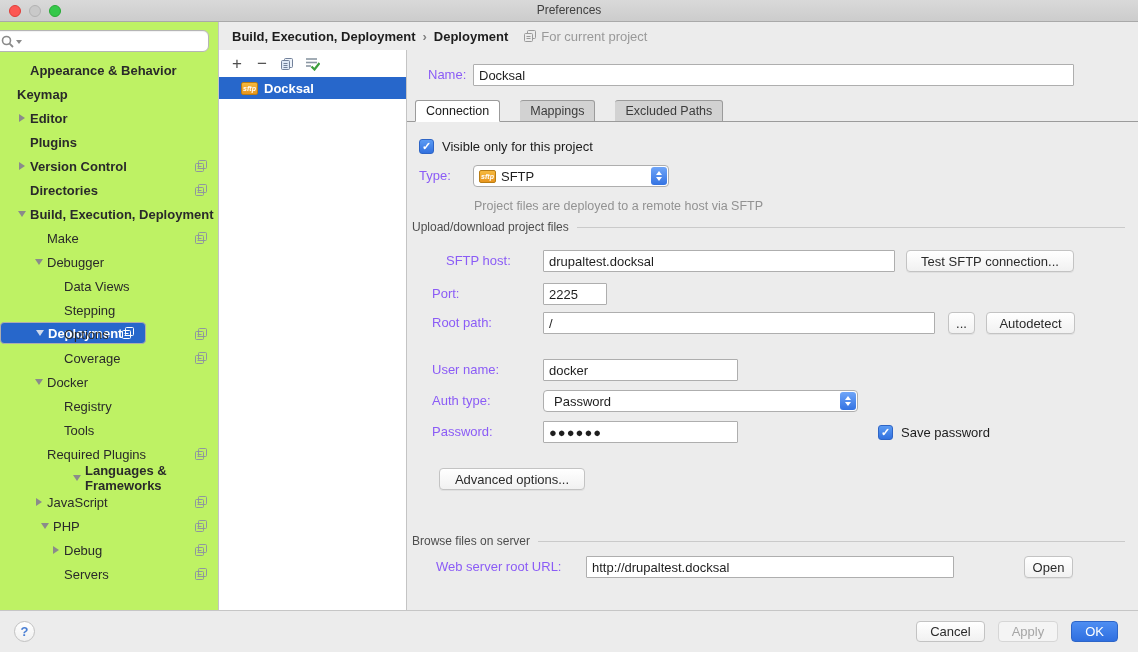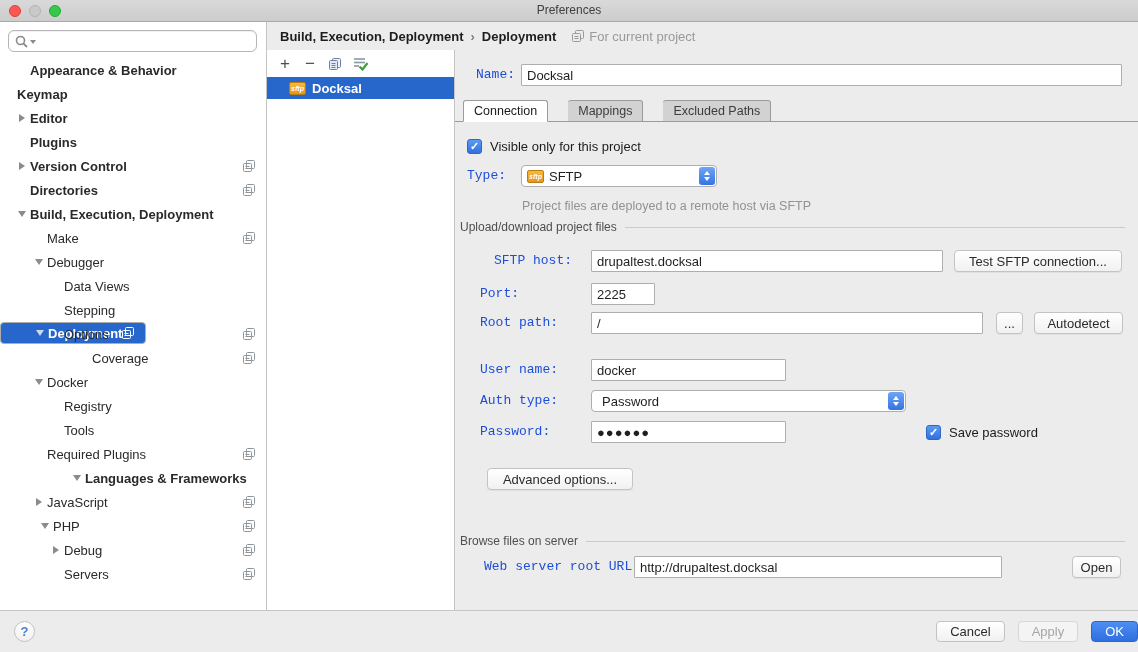--- a/index.html
+++ b/index.html
@@ -12,21 +12,21 @@
     background:linear-gradient(#d9d9d9,#cccccc); border-bottom:1px solid #a9a9a9; }
   .lights { position:absolute; left:9px; top:5px; display:flex; gap:8px; }
   .light { width:12px; height:12px; border-radius:50%; display:inline-block; }
   .light.red   { background:#fc5753; border:1px solid #df3e39; }
   .light.gray  { background:#c9c9c9; border:1px solid #b2b2b2; }
   .light.green { background:#35c84a; border:1px solid #27aa35; }
   .wtitle { text-align:center; line-height:21px; color:#404040; font-size:12px; }
 
   
   .main { position:absolute; top:22px; left:0; right:0; bottom:42px; display:flex; }
-  .sidebar { width:267px; background:#ffffff; border-right:1px solid #c4c4c4; display:flex; flex-direction:column; }
+  .sidebar { width:219px; background:#bef264; border-right:1px solid #c4c4c4; display:flex; flex-direction:column;align-items:flex-end; }
   .content { flex:1; display:flex; flex-direction:column; }
   .crumbbar { height:28px; background:#ececec; display:flex; align-items:center; padding-left:13px; }
   .body { flex:1; display:flex; min-height:0; }
   .middle { width:188px; background:#ffffff; border-right:1px solid #c4c4c4; }
   .right { flex:1; position:relative; background:#ececec; }
 
   
   .search-wrap { padding:8px 9px 5px 8px; }
   .searchbox { height:22px; background:#fff; border:1px solid #b5b5b5; border-radius:6px;
     display:flex; align-items:center; padding:0 6px; box-shadow:inset 0 1px 1px rgba(0,0,0,.06); }
@@ -56,21 +56,21 @@
   .mtoolbar { height:27px; display:flex; align-items:center; padding-left:10px; gap:9px; }
   .tbtn { width:16px; height:16px; display:flex; align-items:center; justify-content:center;
     color:#4e4e4e; font-size:17px; line-height:16px; cursor:default; }
   .srow { height:22px; display:flex; align-items:center; background:#2767cb; color:#fff; font-weight:bold; padding-left:22px; }
   .srow .sftp-badge { margin-right:6px; }
   .sftp-badge { display:inline-flex; align-items:center; justify-content:center; width:17px; height:13px;
     background:linear-gradient(#f6b93e,#e8951d); border:1px solid #b97d14; border-radius:2px;
     color:#fff; font-size:7px; font-weight:bold; font-style:italic; letter-spacing:0; flex:0 0 17px; }
 
   
-  .lbl { position:absolute; height:22px; line-height:22px; color:#1d4ed8; white-space:nowrap;font-family:Liberation Mono, monospace; }
+  .lbl { position:absolute; height:22px; line-height:22px; color:#8b5cf6; white-space:nowrap; }
   .fld { position:absolute; height:22px; border:1px solid #aeaeae; border-radius:1px; background:#fff;
     font:13px "Liberation Sans",sans-serif; color:#1e1e1e; padding:0 5px; outline:none; }
   .tabbar { position:absolute; top:50px; left:0; right:0; height:22px; border-bottom:1px solid #9b9b9b;
     display:flex; align-items:flex-end; padding-left:8px;gap:20px; }
   .tab { height:22px; padding:0 10px; line-height:21px; font-size:12.5px; color:#3c3c3c;
     background:#d2d2d2; border:1px solid #9b9b9b; border-left:none; border-radius:3px 3px 0 0; margin-bottom:-1px; }
   .tab:first-child { border-left:1px solid #9b9b9b; }
   .tab.active { background:#ffffff; border-bottom:1px solid #ffffff; color:#1b1b1b; border-left:1px solid #9b9b9b; }
   .cbrow { position:absolute; display:flex; align-items:center; gap:8px; height:18px; }
   .cb { width:15px; height:15px; border-radius:3px; background:linear-gradient(#5b9bf3,#3271df);
@@ -89,21 +89,21 @@
   .section .line { flex:1; height:1px; background:#cacaca; margin-left:8px; }
   .btn { position:absolute; height:22px; background:linear-gradient(#ffffff,#f1f1f1); border:1px solid #c3c3c3;
     border-radius:4px; font:13px "Liberation Sans",sans-serif; color:#2b2b2b; text-align:center;
     box-shadow:0 1px 0 rgba(0,0,0,.05); cursor:default; }
 
   
   .footer { position:absolute; left:0; right:0; bottom:0; height:42px; background:#ececec; border-top:1px solid #c6c6c6;
     display:flex; align-items:center; }
   .helpbtn { position:absolute; left:14px; width:21px; height:21px; border-radius:50%; background:linear-gradient(#ffffff,#f0f0f0);
     border:1px solid #c2c2c2; color:#4a7fd4; font-size:13px; font-weight:bold; text-align:center; line-height:19px; }
-  .fbtns { margin-left:auto; display:flex; gap:13px; }
+  .fbtns { margin-left:auto; margin-right:20px; display:flex; gap:13px; }
   .fbtn { height:21px; padding:0 13px; border-radius:4px; border:1px solid #c3c3c3;
     background:linear-gradient(#ffffff,#f1f1f1); font:13px "Liberation Sans",sans-serif; color:#2b2b2b; }
   .fbtn.disabled { background:#f4f4f4; border-color:#d6d6d6; color:#a6a6a6; }
   .fbtn.primary { background:linear-gradient(#4e8ef2,#2f6fe0); border-color:#2d65c8; color:#ffffff; }
 </style>
 </head>
 <body>
 
 <div class="window">
 
@@ -215,21 +215,21 @@
             <span class="tlbl">Options</span>
             <span class="proj">
               <svg width="12" height="12" viewBox="0 0 12 12">
                 <rect x="3.5" y="0.5" width="8" height="8" rx="1" fill="none" stroke="currentColor"></rect>
                 <rect x="0.5" y="3.5" width="8" height="8" rx="1" fill="none" stroke="currentColor"></rect>
                 <line x1="2.5" y1="6.5" x2="6.5" y2="6.5" stroke="currentColor"></line>
                 <line x1="2.5" y1="8.5" x2="6.5" y2="8.5" stroke="currentColor"></line>
               </svg>
             </span>
           </div>
-          <div class="trow" style="padding-left: 47px; margin-left: 28px;">
+          <div class="trow" style="padding-left: 47px;">
             <span class="arr"></span>
             <span class="tlbl">Coverage</span>
             <span class="proj">
               <svg width="12" height="12" viewBox="0 0 12 12">
                 <rect x="3.5" y="0.5" width="8" height="8" rx="1" fill="none" stroke="currentColor"></rect>
                 <rect x="0.5" y="3.5" width="8" height="8" rx="1" fill="none" stroke="currentColor"></rect>
                 <line x1="2.5" y1="6.5" x2="6.5" y2="6.5" stroke="currentColor"></line>
                 <line x1="2.5" y1="8.5" x2="6.5" y2="8.5" stroke="currentColor"></line>
               </svg>
             </span>

